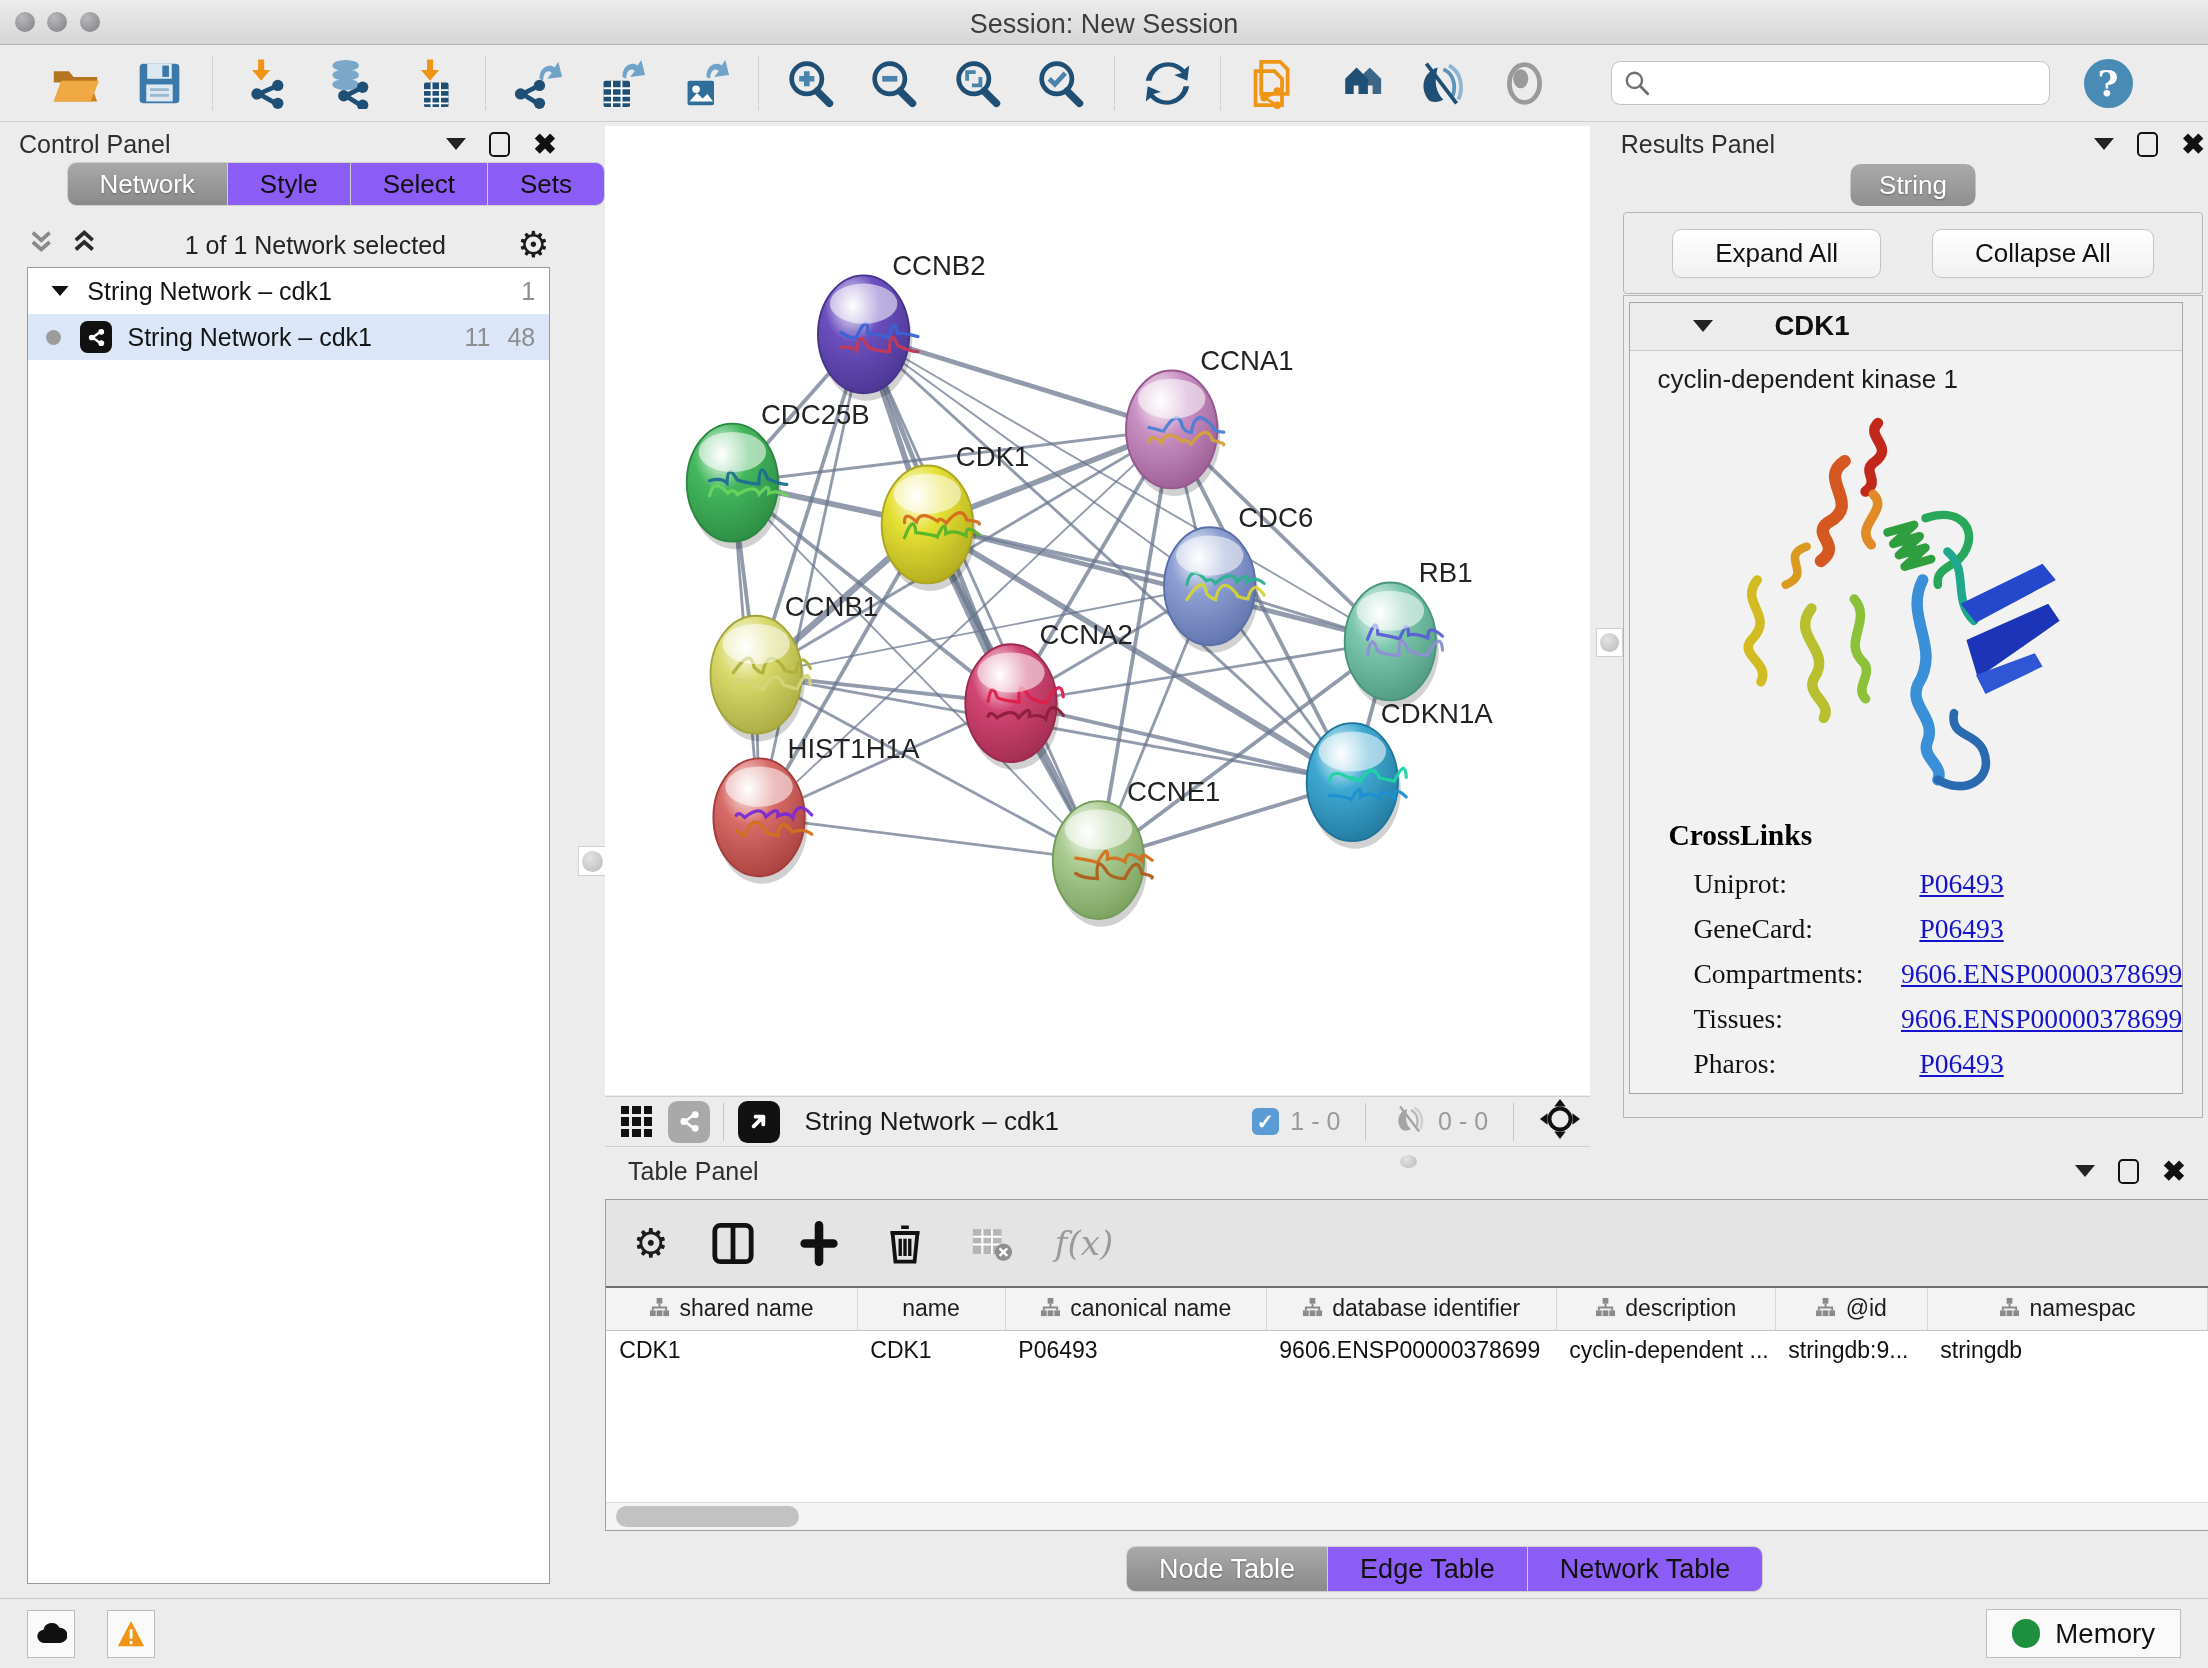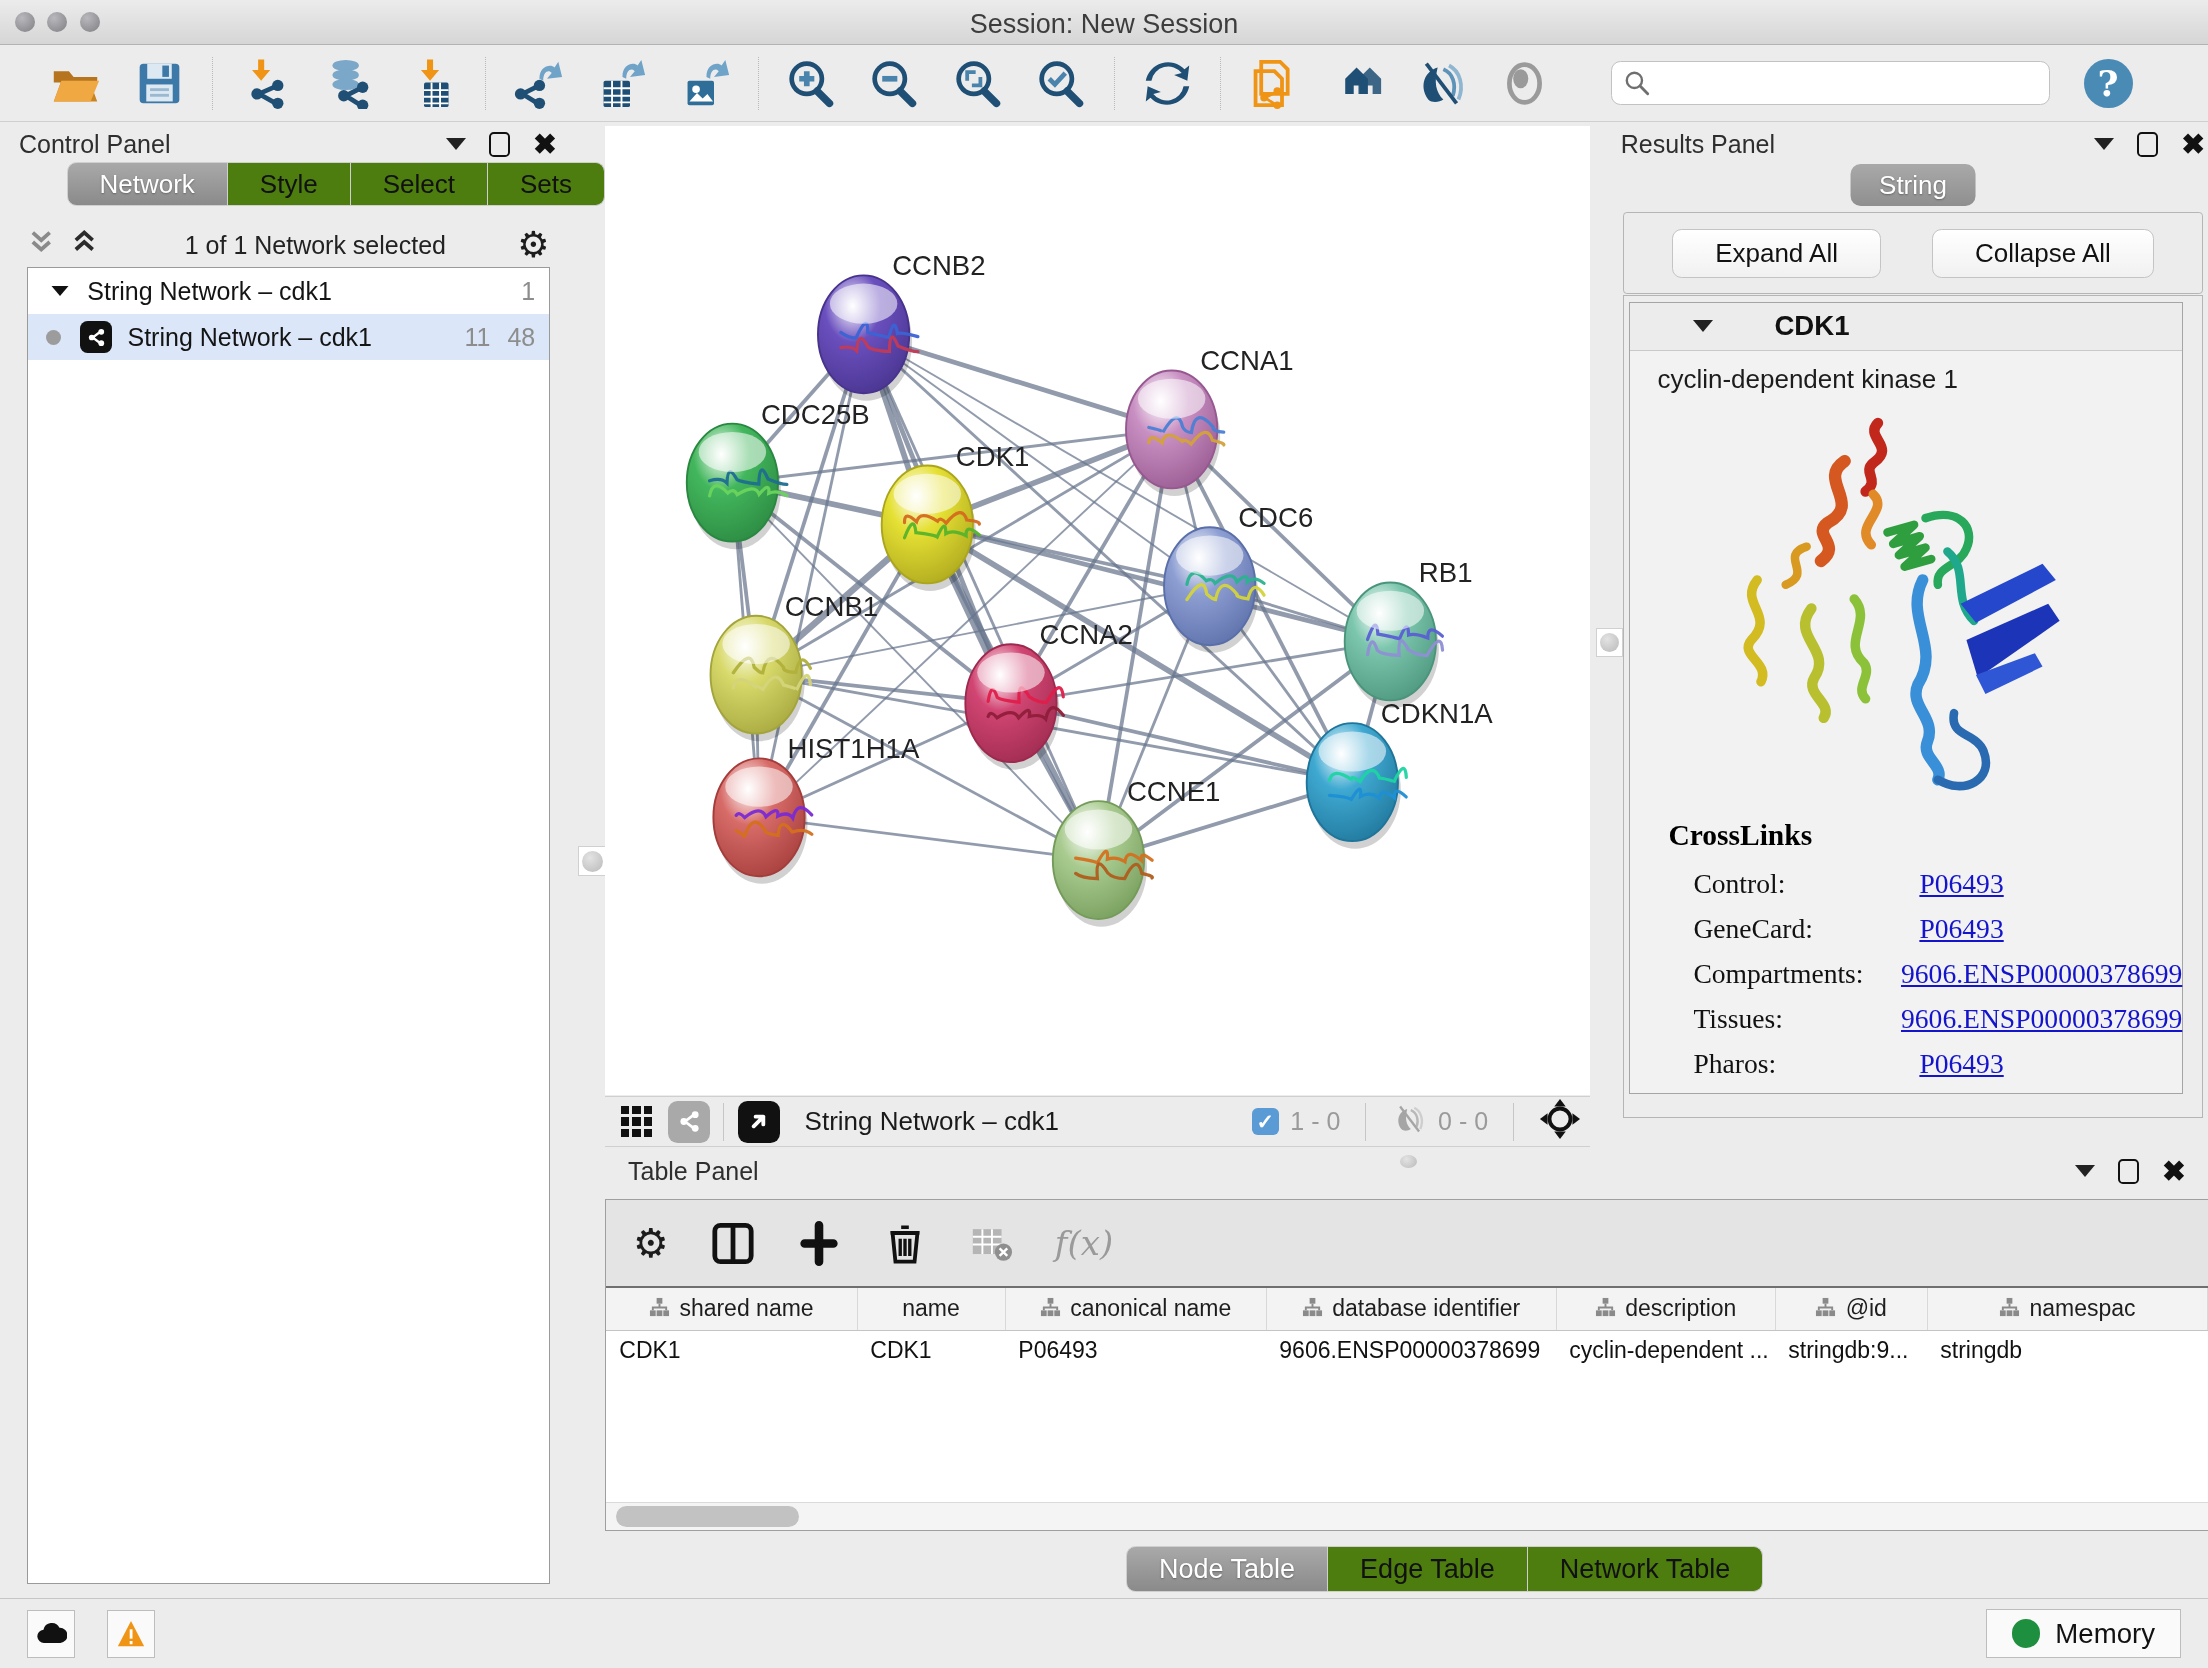--- a/index.html
+++ b/index.html
@@ -34,21 +34,21 @@
   .panel-head{display:flex;align-items:center;font-size:25px;color:#2e2e2e;height:36px;}
   .panel-head .spacer{flex:1;}
   .ph-icons{display:flex;align-items:center;gap:23px;font-size:25px;color:#111;}
   .tri-down{width:0;height:0;border-left:10.5px solid transparent;border-right:10.5px solid transparent;
     border-top:12.4px solid #222;display:inline-block;}
   .sq{width:21px;height:25px;border:2.9px solid #111;border-radius:4.8px;display:inline-block;}
   .xx{font-weight:bold;font-size:28.5px;line-height:25px;}
   
   .control-panel{position:absolute;left:9.5px;top:126px;width:557px;height:1462px;}
   .tabsrow{position:absolute;left:57px;top:24px;display:flex;margin-top:12px;}
-  .tab{height:44px;padding:0 32px;display:flex;align-items:center;font-size:26px;background:#4d7c0f;
+  .tab{height:44px;padding:0 32px;display:flex;align-items:center;font-size:26px;background:#8b5cf6;
     border:1px solid #cfcfcf;border-left:none;color:#111;}
   .tab:first-child{border-left:1px solid #cfcfcf;border-radius:9.5px 0 0 9.5px;}
   .tab:last-child{border-radius:0 9.5px 9.5px 0;}
   .tab.selected{background:linear-gradient(#a9a9a9,#8a8a8a);color:#fff;text-shadow:0 1px 1.9px #666;}
   .cp-sub{position:absolute;left:17px;right:17px;top:97px;height:44px;display:flex;align-items:center;
     font-size:25px;color:#222;}
   .chev{display:inline-block;margin-right:15px;}
   .cp-sub .label{flex:1;text-align:center;}
   .gear{font-size:36px;color:#1c1c1c;line-height:36px;font-family:"DejaVu Sans",sans-serif;}
   .cp-list{position:absolute;left:17px;right:17px;top:141px;bottom:3.8px;background:#fff;
@@ -691,21 +691,21 @@
             <polygon points="252,210 338,168 352,185 268,230" fill="#2547cc"></polygon>
             <polygon points="258,248 344,210 356,228 270,288" fill="#1b34b8"></polygon>
             <polygon points="268,285 330,262 338,276 278,305" fill="#2f56d4"></polygon>
           </g>
         </svg>
       </div>
       <div class="crosslinks">
         <h3>CrossLinks</h3>
         <div>
             <div class="cl-row">
-              <span class="cl-label">Control:</span>
+              <span class="cl-label">Uniprot:</span>
               <span class="cl-link">P06493</span>
             </div>
             <div class="cl-row">
               <span class="cl-label">GeneCard:</span>
               <span class="cl-link">P06493</span>
             </div>
             <div class="cl-row">
               <span class="cl-label">Compartments:</span>
               <span class="cl-link">9606.ENSP00000378699</span>
             </div>

